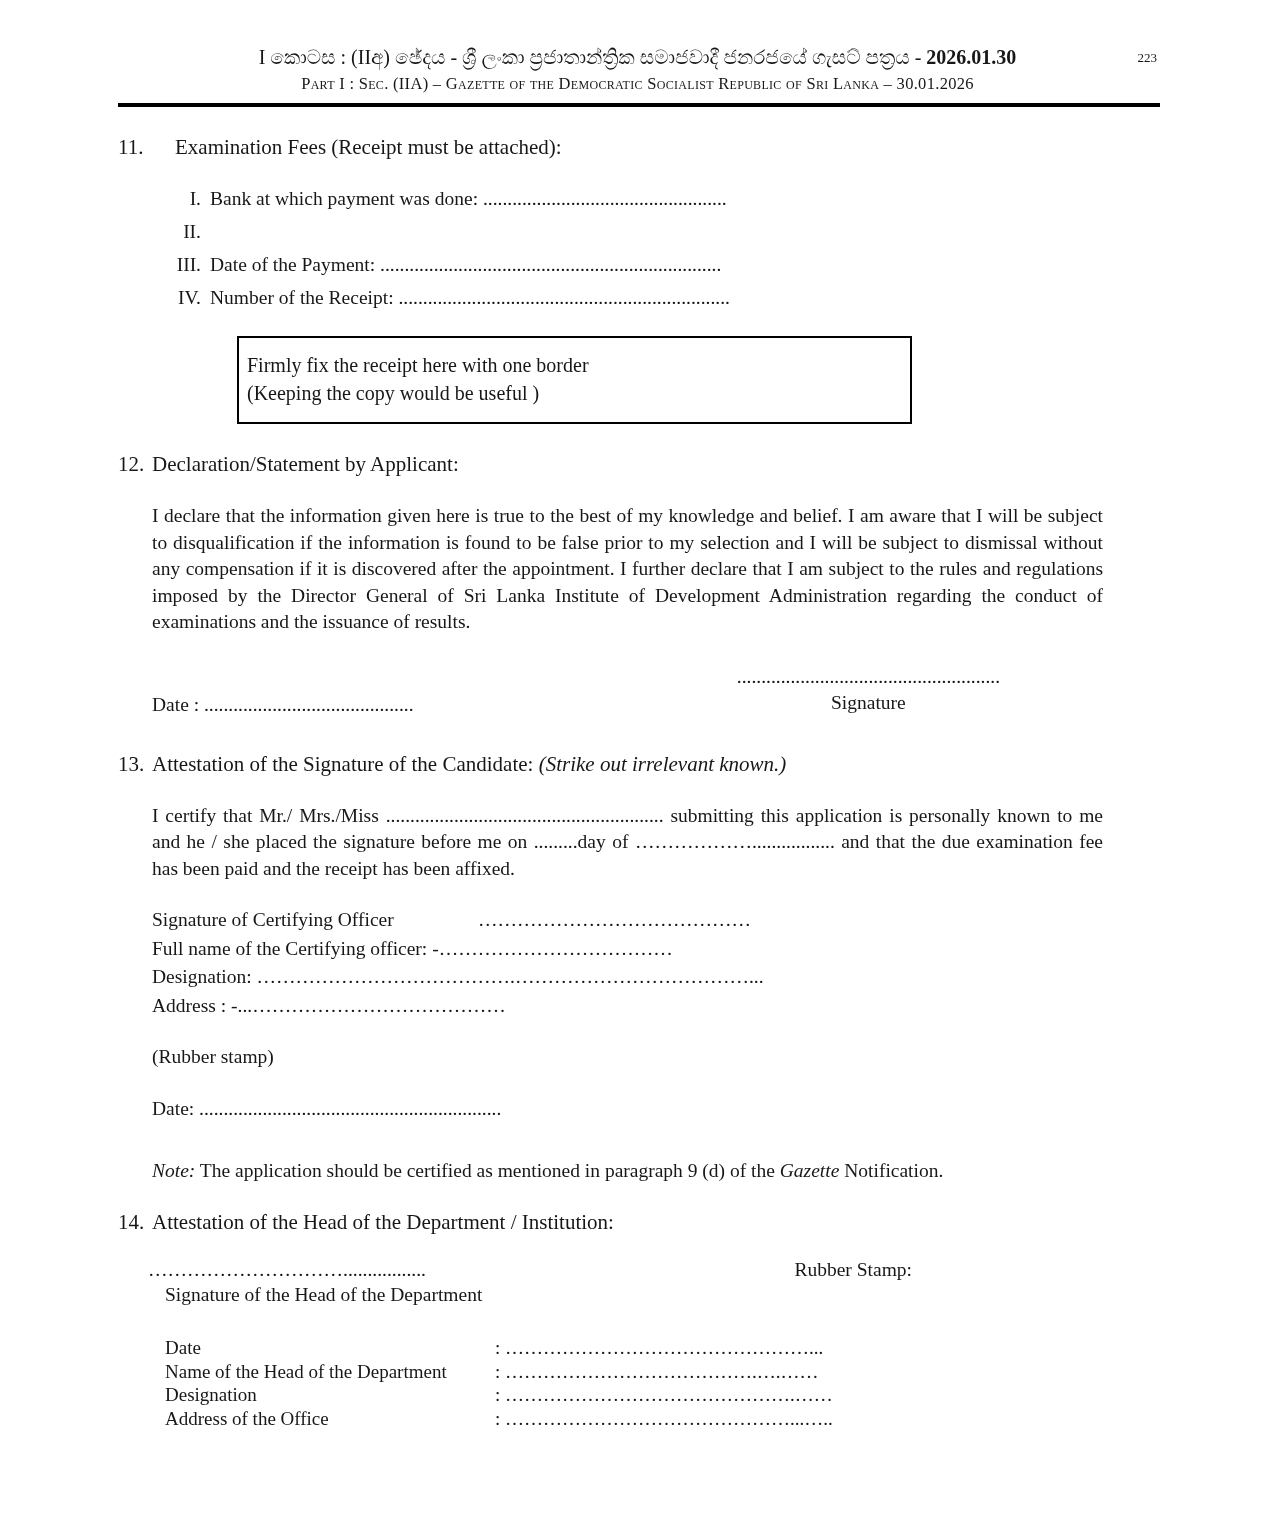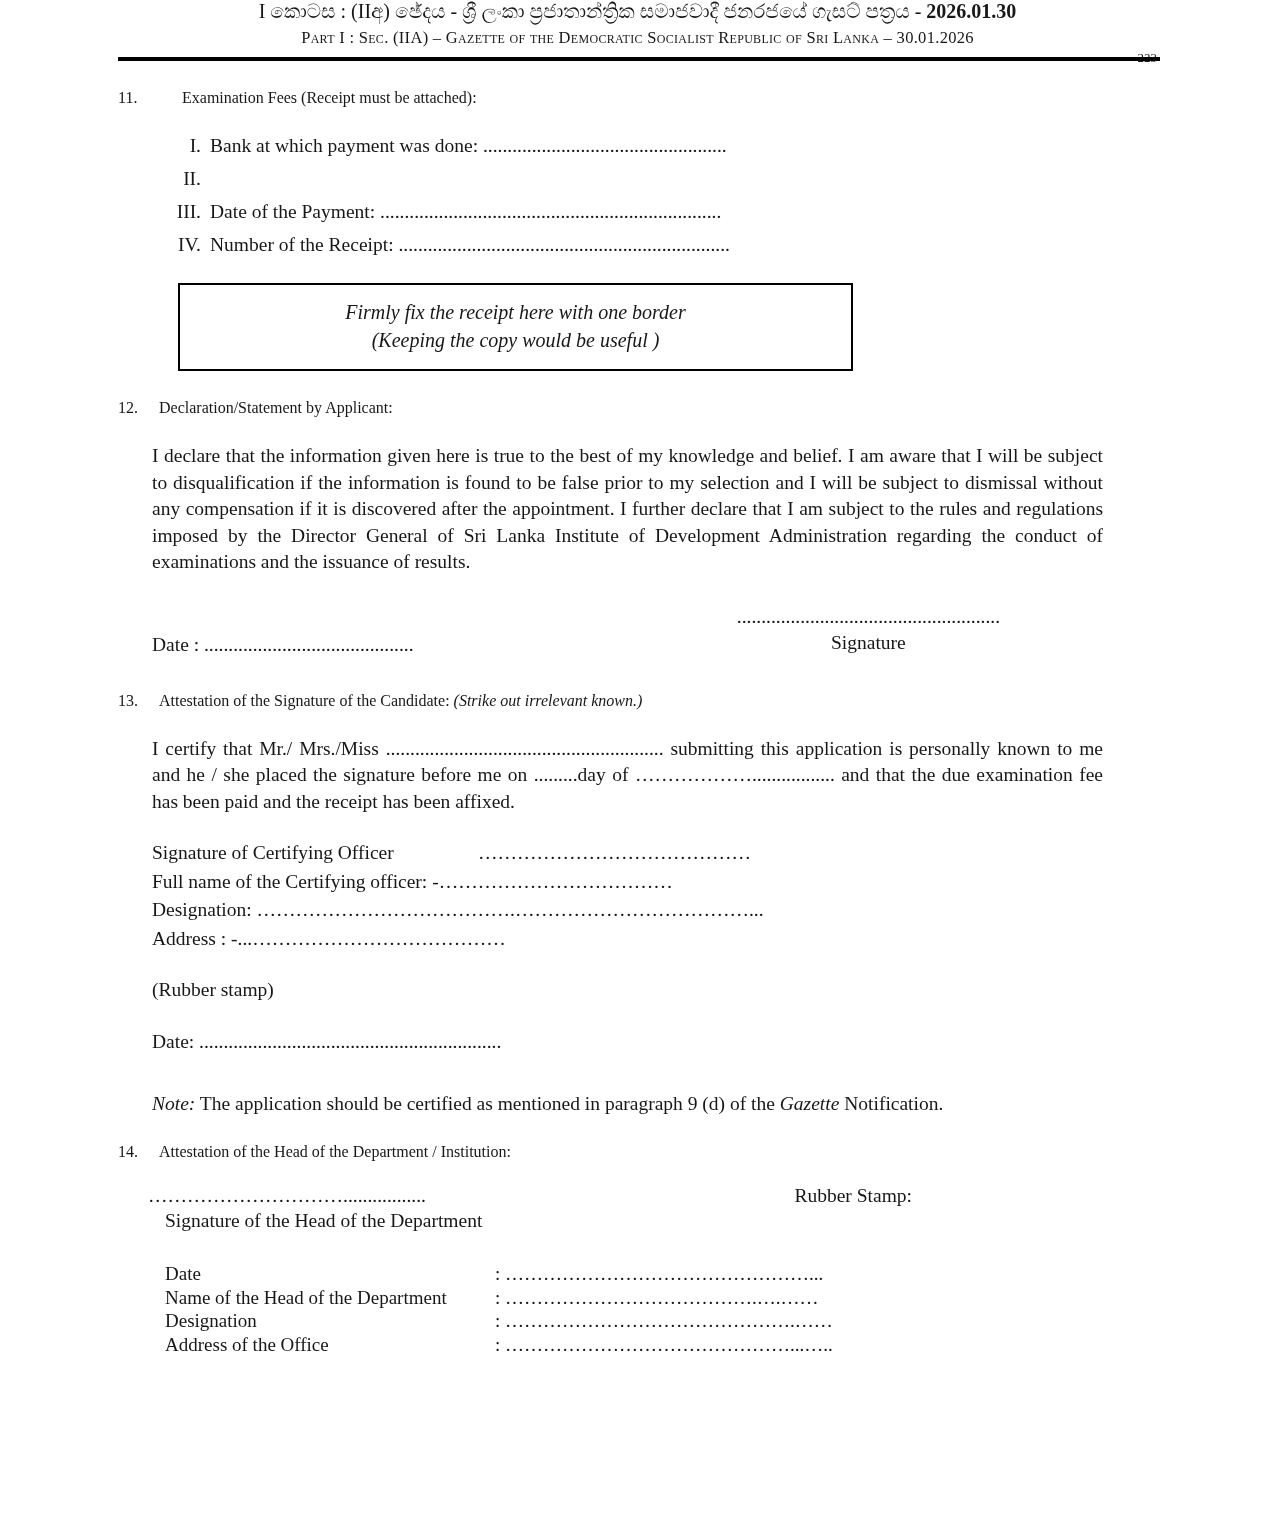--- a/index.html
+++ b/index.html
@@ -3,35 +3,35 @@
 <meta charset="utf-8">
 <style>
   * { box-sizing: border-box; }
   html, body { margin: 0; padding: 0; background: #ffffff; }
   .page {
     width: 1275px; height: 1530px; position: relative; overflow: hidden;
     background: #ffffff; color: #171717;
     font-family: "Liberation Serif", "DejaVu Serif", serif;
   }
   .pagenum { position: absolute; top: 50px; right: 118px; font-size: 13px; }
-  .hdr { text-align: center; }
+  .hdr { text-align: center; padding-top: 46px; }
   .hdr-si { font-size: 20px; }
   .hdr-si .date-bold { font-weight: bold; }
   .hdr-en { font-size: 16.5px; font-variant: small-caps; margin-top: 5px; letter-spacing: 0.3px; }
   .rule { margin: 9px 115px 0 118px; border-top: 4px solid #000; }
   .content { margin: 0 115px 0 118px; font-size: 19.5px; }
-  .sec { display: flex; margin-top: 28px; font-size: 16px; gap: 7px; }
+  .sec { display: flex; margin-top: 28px; font-size: 21px; }
   .num57 { flex: none; width: 57px; }
   .num34 { flex: none; width: 34px; }
   .fee-list { margin: 22px 0 0 34px; }
   .fee-row { display: flex; line-height: 33px; }
   .roman { flex: none; width: 58px; text-align: right; padding-right: 9px; }
   .rbox {
-    margin: 22px 0 0 60px; width: 675px; border: 2px solid #000;
-    text-align: center; padding: 13px 8px 15px; line-height: 28px; font-size: 20px; font-style: italic;
+    margin: 22px 0 0 119px; width: 675px; border: 2px solid #000;
+    text-align: left; padding: 13px 8px 15px; line-height: 28px; font-size: 20px;
   }
   .para { margin: 26px 57px 0 34px; text-align: justify; line-height: 26.5px; }
   .datesig { display: flex; align-items: flex-end; margin: 28px 0 0 34px; }
   .datesig .rightcol { margin-left: auto; margin-right: 160px; text-align: center; line-height: 26px; }
   .sec13 { margin-top: 36px; }
   .officer { margin: 24px 0 0 34px; line-height: 28.5px; }
   .off-lab { display: inline-block; width: 326px; }
   .rubber { margin: 26px 0 0 34px; }
   .date13 { margin: 30px 0 0 34px; }
   .note { margin: 40px 0 0 34px; }

